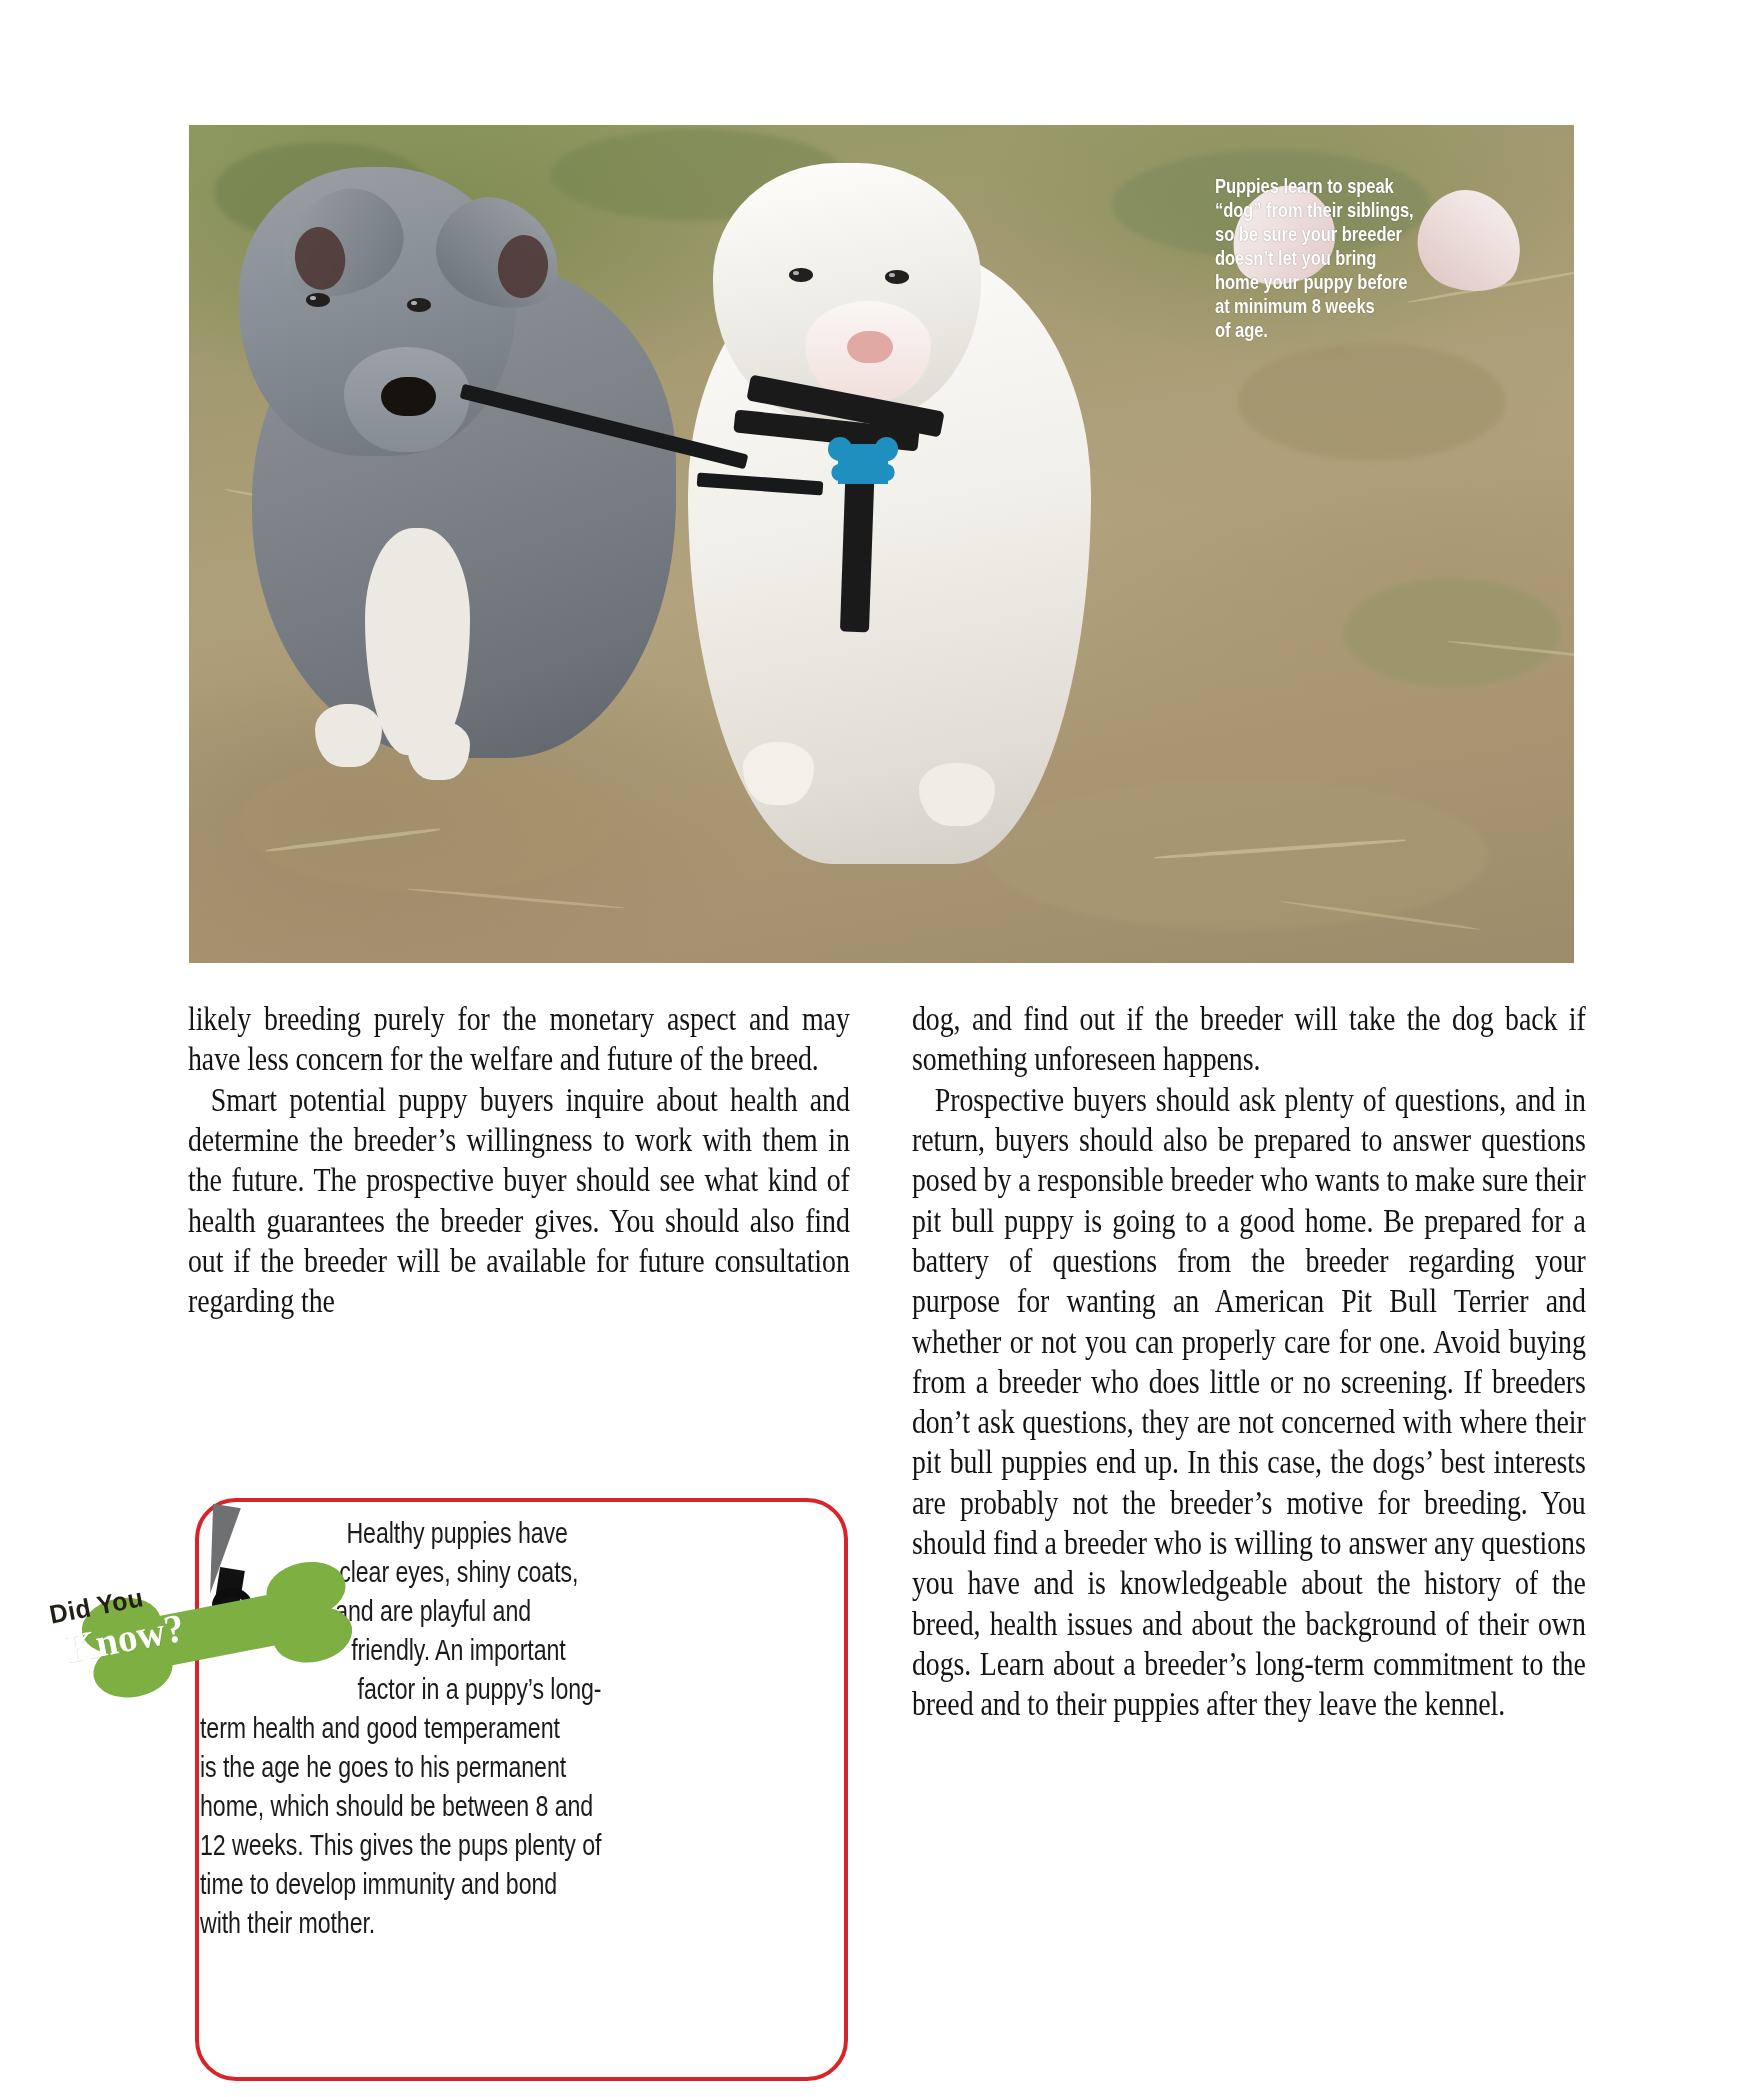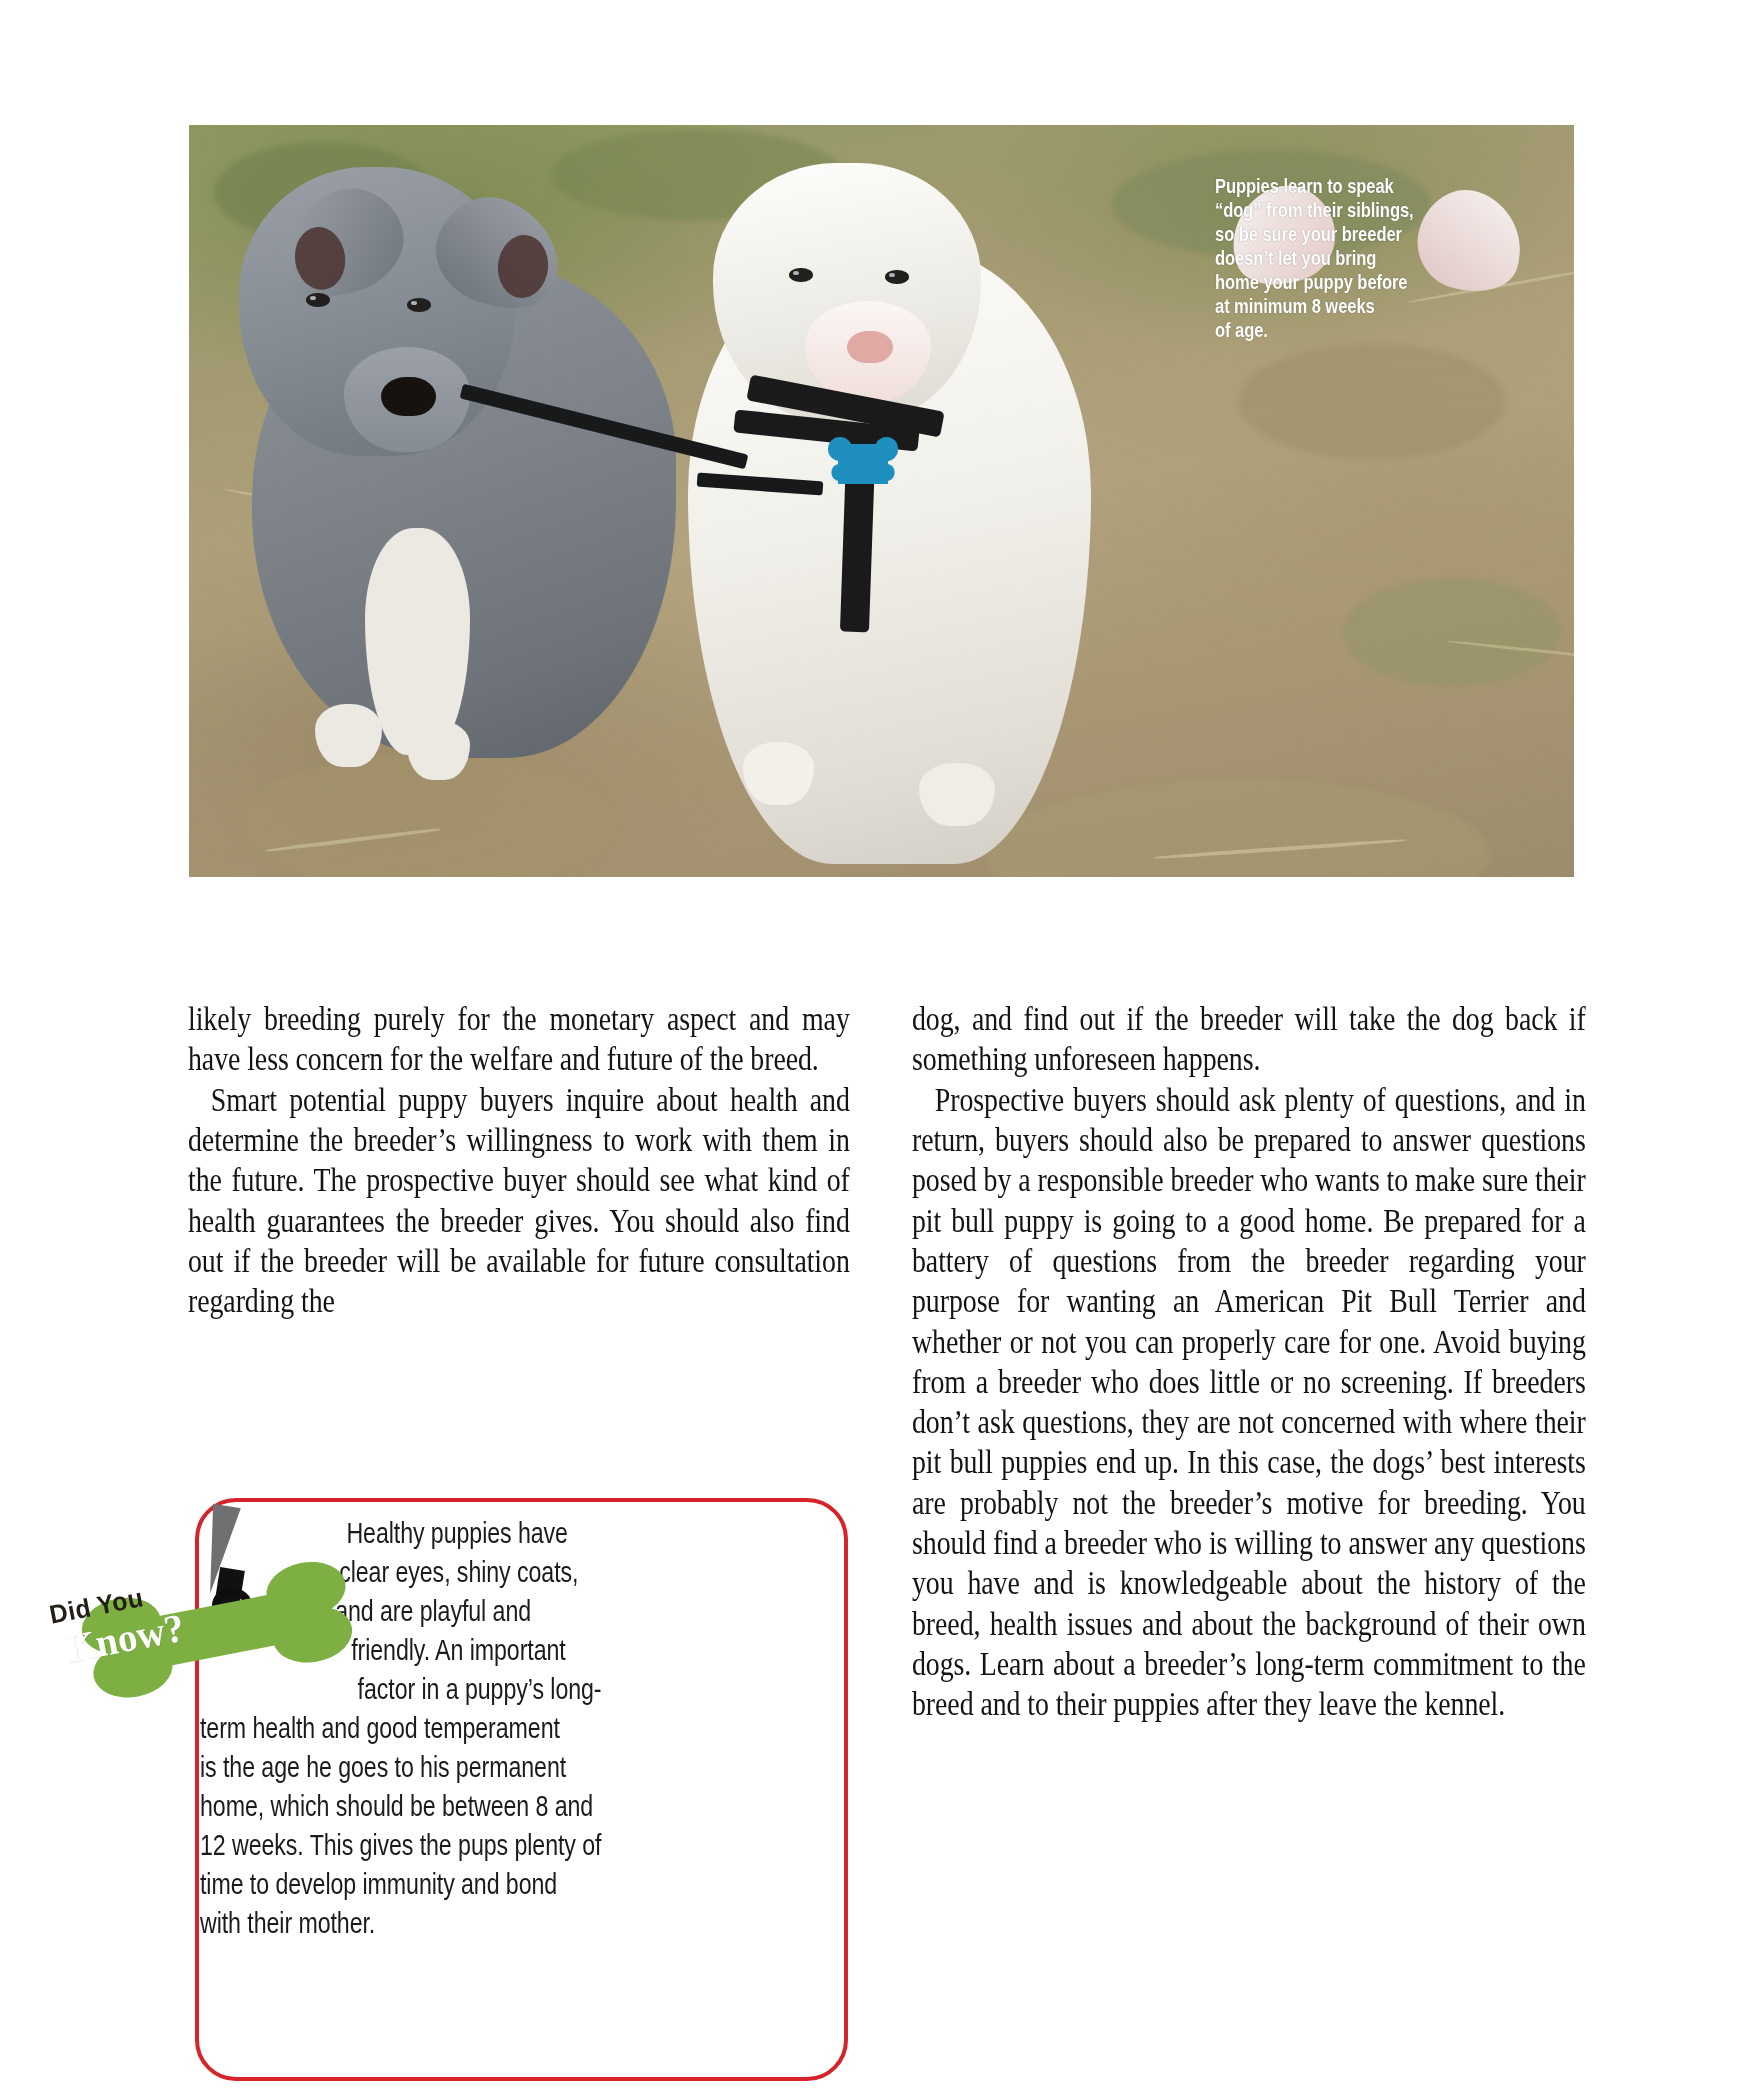--- a/index.html
+++ b/index.html
@@ -9,21 +9,21 @@
     background:#ffffff;
     font-family:"Liberation Serif", serif;
     -webkit-font-smoothing:antialiased;
     overflow:hidden;
     position:relative;
   }
   .page{position:relative;width:1763px;height:2266px;background:#fff;}
 
   
   .photo{
-    position:absolute;left:189px;top:125px;width:1385px;height:752px;
+    position:absolute;left:189px;top:125px;width:1385px;height:838px;
     overflow:hidden;
     background:
       
       radial-gradient(ellipse 587px 294px at 18% 12%, rgba(118,134,74,.75), rgba(118,134,74,0) 62%),
       radial-gradient(ellipse 503px 260px at 78% 10%, rgba(126,140,80,.62), rgba(126,140,80,0) 60%),
       radial-gradient(ellipse 671px 336px at 90% 55%, rgba(168,150,114,.70), rgba(168,150,114,0) 65%),
       radial-gradient(ellipse 629px 327px at 12% 82%, rgba(152,134,100,.78), rgba(152,134,100,0) 66%),
       linear-gradient(170deg,#8f9a62 0%,#a59a72 28%,#b2a37e 52%,#a89673 74%,#9d8c6b 100%);
   }
   

